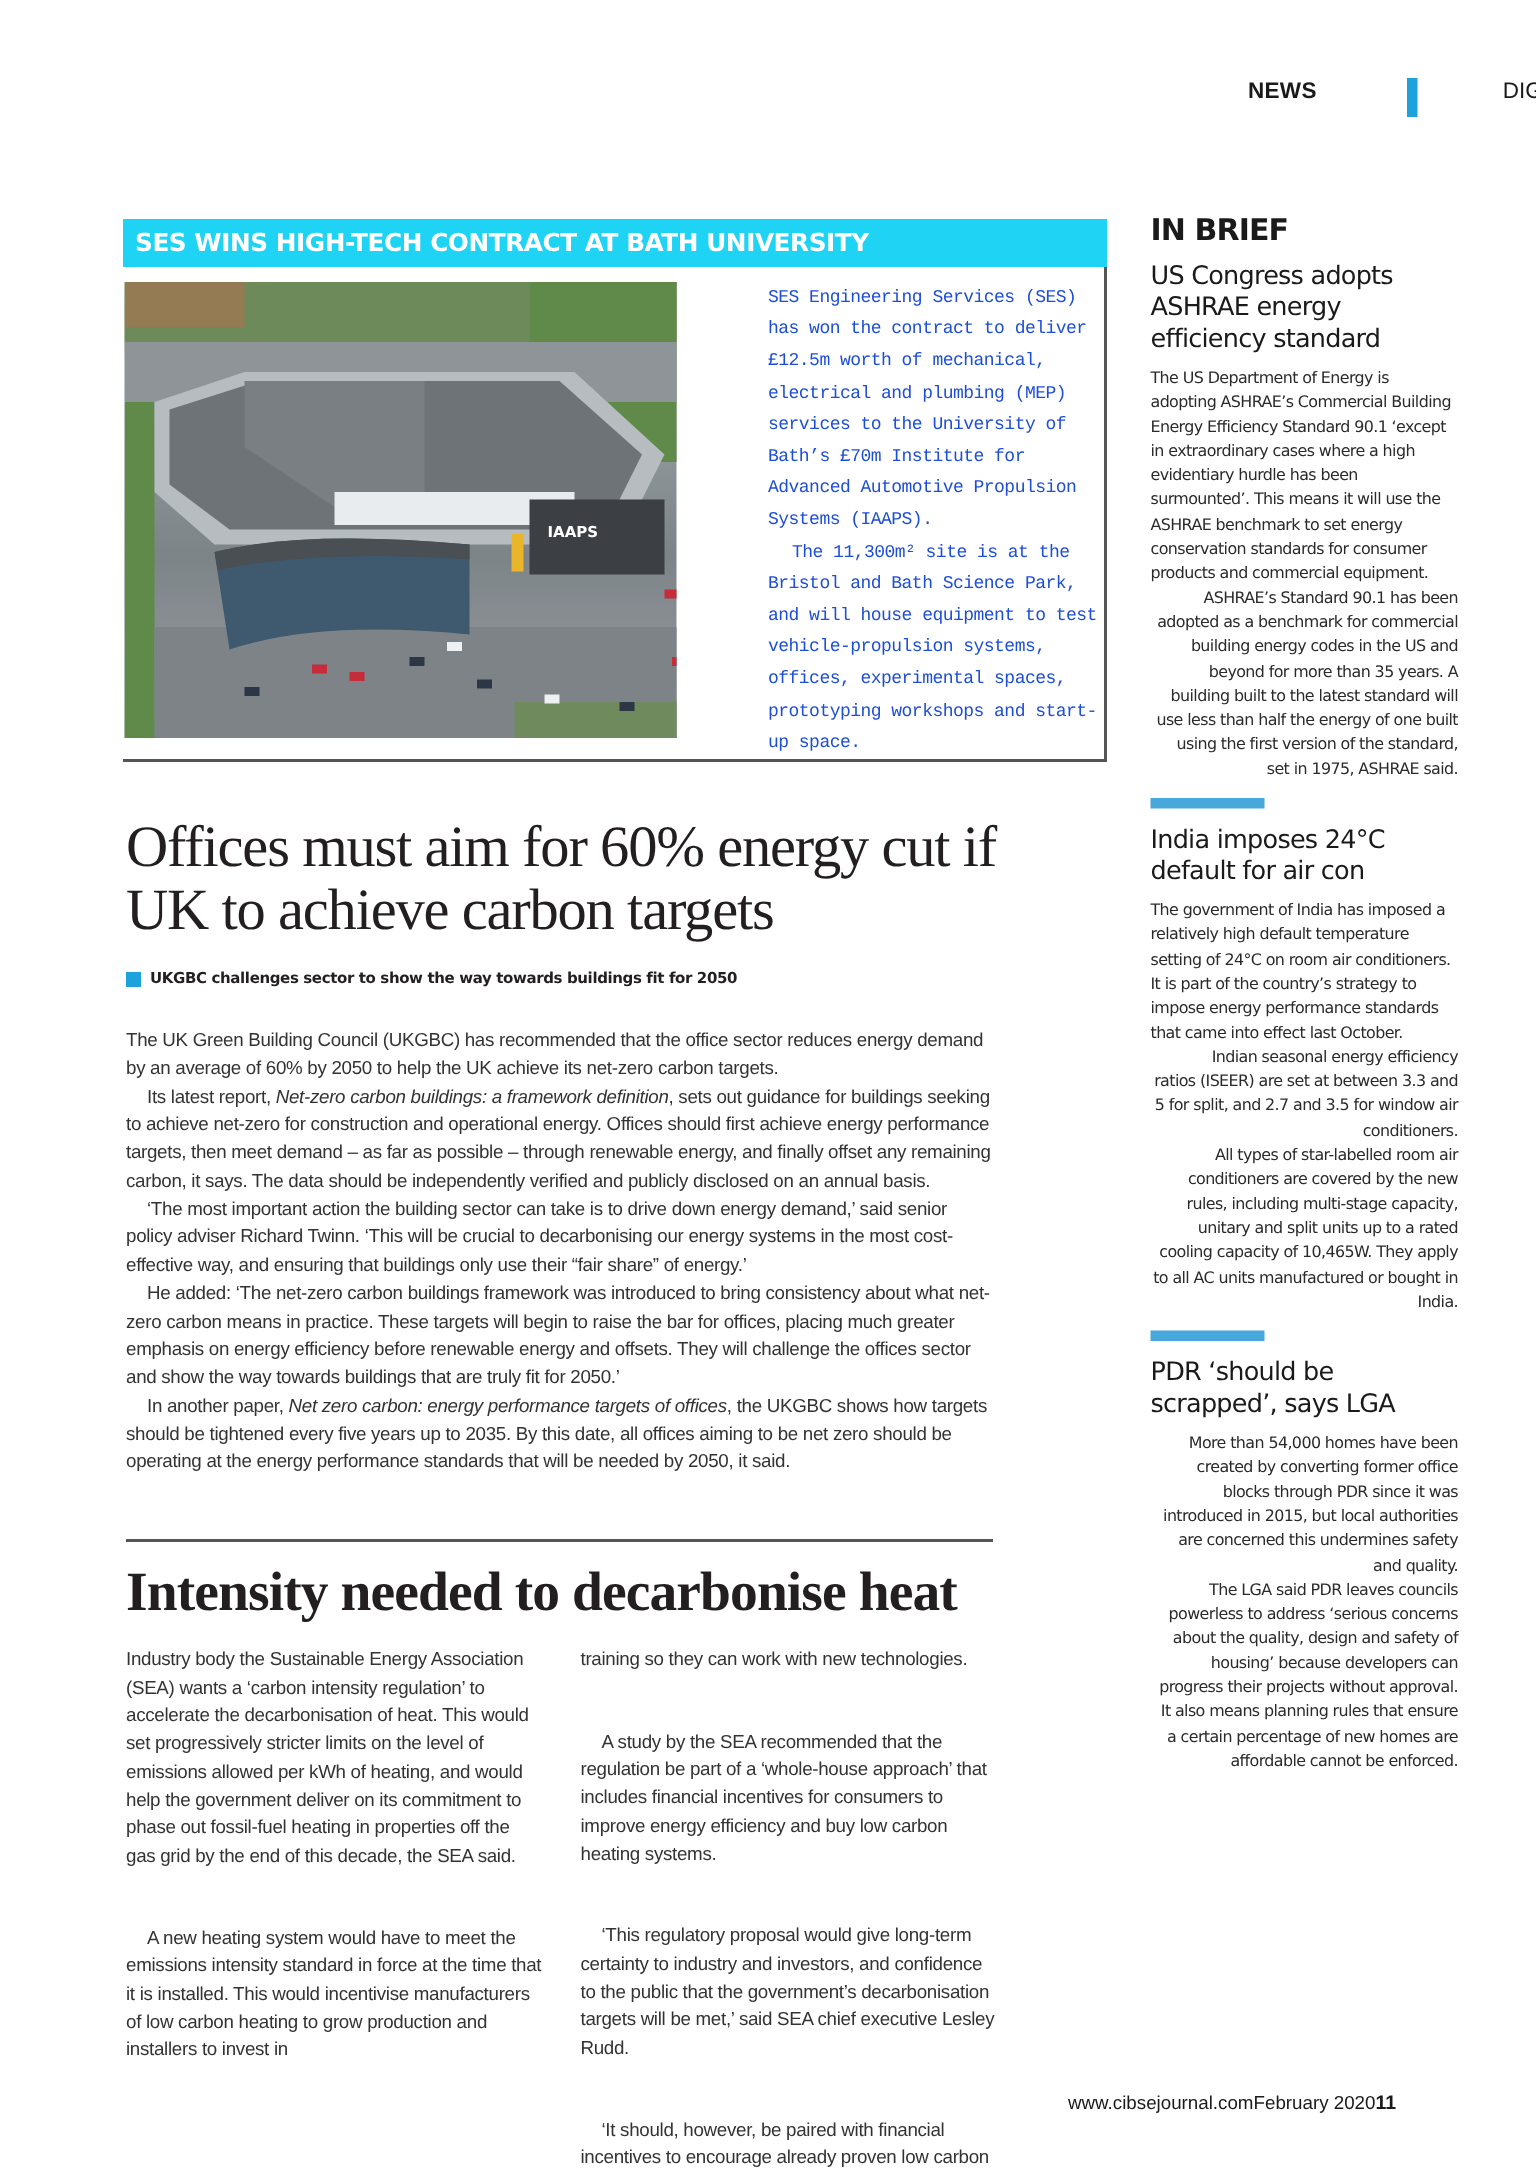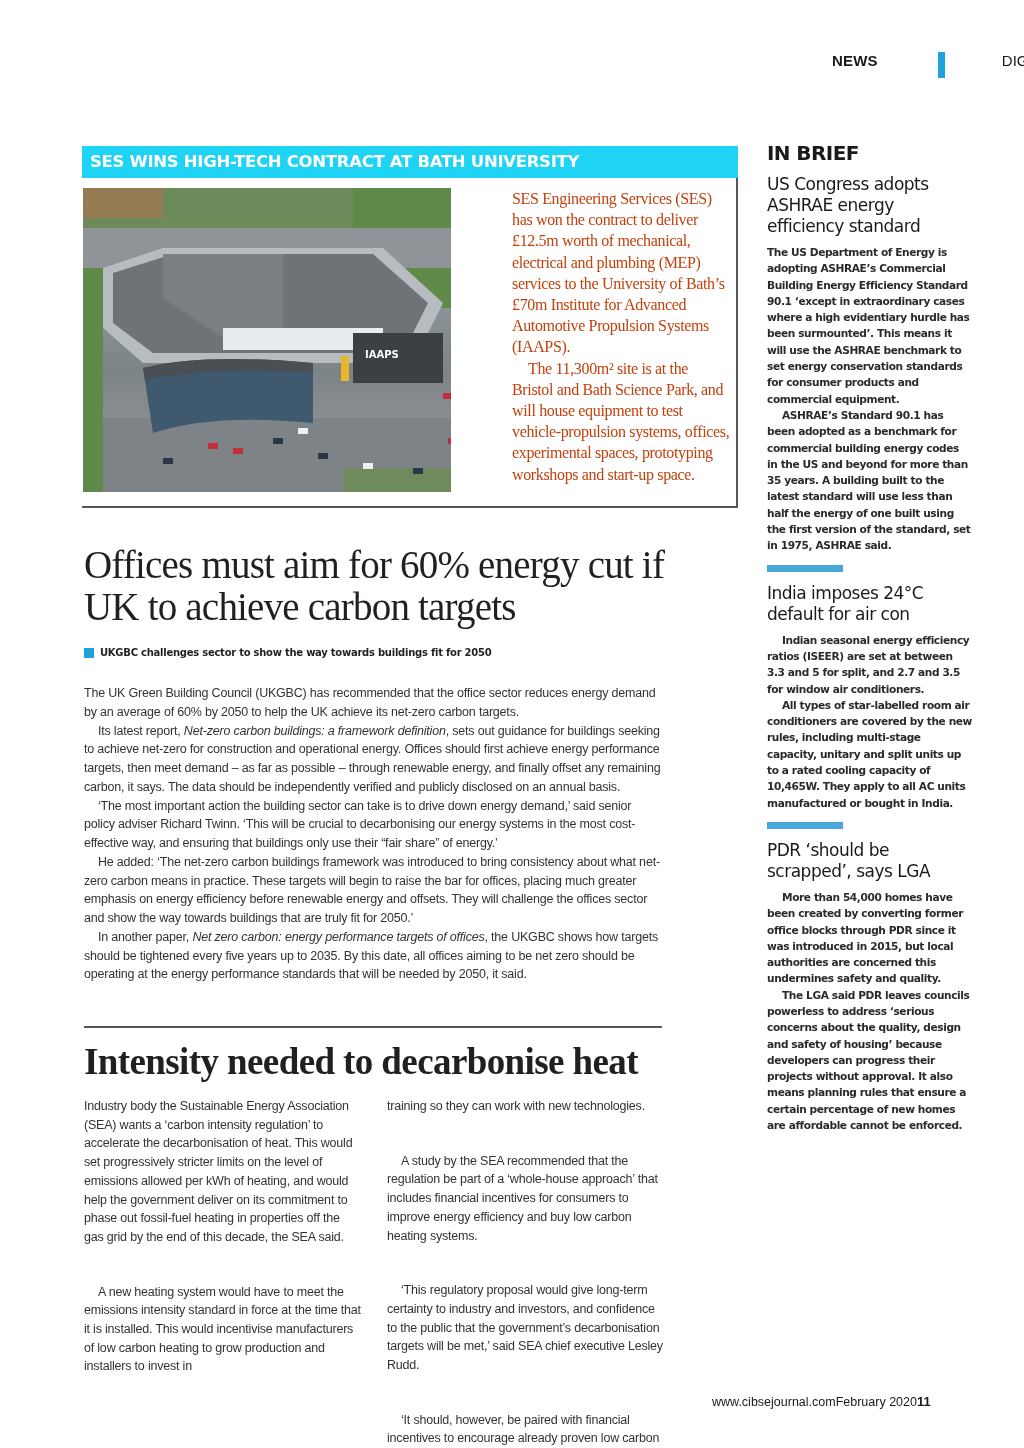--- a/index.html
+++ b/index.html
@@ -8,21 +8,21 @@
 
   .header { position: absolute; top: 52px; left: 832px; display: flex; height: 26px; gap: 48px; }
   .header .news { font-family: "Liberation Sans", sans-serif; font-weight: bold; font-size: 15px; color: #1a1a1a; letter-spacing: 0.2px; }
   .header .bar { display: inline-block; width: 7px; height: 26px; background: #1ea2dc; margin: 0 9px 0 12px; }
   .header .digest { font-family: "Liberation Sans", sans-serif; font-size: 15px; color: #1a1a1a; }
 
   
   .ses-box { position: absolute; left: 82px; top: 146px; width: 656px; height: 362px; border: 2px solid #555; border-left: none; border-top: none; }
   .ses-title { position: absolute; left: 82px; top: 146px; width: 656px; height: 32px; background: #1fd3f5; color: #ffffff; font-family: "DejaVu Sans", sans-serif; font-weight: bold; font-size: 16.5px; line-height: 32px; padding-left: 8px; letter-spacing: -0.3px; }
   .ses-image { position: absolute; left: 83px; top: 188px; width: 368px; height: 304px; overflow: hidden; background: linear-gradient(180deg, #8aa37a 0%, #6f8f5d 12%, #9aa3a6 18%, #7d8488 60%, #8b9095 80%, #6f8a5c 100%); }
-  .ses-text { position: absolute; left: 512px; top: 188px; width: 220px; font-family: Liberation Serif, serif; font-size: 16px; line-height: 21.2px; color: #c2410c; letter-spacing: -0.35px; }
+  .ses-text { position: absolute; left: 512px; top: 188px; width: 220px; font-family: Liberation Mono, monospace; font-size: 12px; line-height: 21.2px; color: #1d4ed8; letter-spacing: -0.35px; }
   .ses-text p { margin: 0; }
   .ses-text p.indent { text-indent: 16px; }
 
   
   .main-headline { position: absolute; left: 84px; top: 544px; width: 600px; font-family: "Liberation Serif", serif; font-weight: normal; font-size: 39px; line-height: 42px; color: #231f20; letter-spacing: -0.8px; }
   .standfirst { position: absolute; left: 84px; top: 647px; display: flex; align-items: center; font-family: "DejaVu Sans", sans-serif; font-weight: bold; font-size: 10px; color: #231f20; letter-spacing: -0.25px; }
   .standfirst .sq { display: inline-block; width: 10px; height: 10px; background: #1ea2dc; margin-right: 6px; }
   .main-body { position: absolute; left: 84px; top: 684px; width: 580px; font-family: "Liberation Sans", sans-serif; font-size: 12.5px; line-height: 18.75px; color: #333; letter-spacing: -0.2px; }
   .main-body p { margin: 0; }
   .main-body p.indent { text-indent: 14px; }
@@ -34,23 +34,23 @@
   .heat-col { position: absolute; top: 1097px; width: 278px; font-family: "Liberation Sans", sans-serif; font-size: 12.5px; line-height: 18.7px; color: #333; letter-spacing: -0.2px; }
   .heat-col p { margin: 0; }
   .heat-col p.indent { text-indent: 14px; margin-top: 36px; }
   .heat-col.left { left: 84px; }
   .heat-col.right { left: 387px; }
 
   
   .brief { position: absolute; left: 767px; top: 140px; width: 205px; }
   .brief-title { font-family: "DejaVu Sans", sans-serif; font-weight: bold; font-size: 20px; line-height: 26px; color: #1a1a1a; letter-spacing: -0.6px; }
   .brief-head { font-family: "DejaVu Sans", sans-serif; font-size: 17px; line-height: 21px; color: #1a1a1a; letter-spacing: -0.5px; margin-top: 8px; }
-  .brief-body { font-family: "DejaVu Sans", sans-serif; font-size: 10.6px; line-height: 16.3px; color: #2a2a2a; letter-spacing: -0.4px; margin-top: 7px; font-weight: bold; }
+  .brief-body { font-family: "DejaVu Sans", sans-serif; font-size: 10.6px; line-height: 16.3px; color: #2a2a2a; letter-spacing: -0.4px; margin-top: 7px; }
   .brief-body p { margin: 0; }
-  .brief-body p.indent { text-indent: 15px; }
+  .brief-body p.indent { text-indent: 15px; text-align: right; }
   .brief-rule { width: 76px; height: 7px; background: #48a8dc; margin-top: 11px; }
   .brief-rule + .brief-head { margin-top: 11px; }
 
   .footer { position: absolute; top: 1394px; left: 712px; font-family: "Liberation Sans", sans-serif; font-size: 12.5px; color: #1a1a1a; display: flex; gap: 0; align-items: baseline; }
   .footer .page { font-weight: bold; font-size: 13px; }
 </style>
 </head>
 <body>
 
 <div class="header">
@@ -136,20 +136,21 @@
 
   <div class="brief-head">US Congress adopts ASHRAE energy efficiency standard</div>
   <div class="brief-body">
     <p>The US Department of Energy is adopting ASHRAE’s Commercial Building Energy Efficiency Standard 90.1 ‘except in extraordinary cases where a high evidentiary hurdle has been surmounted’. This means it will use the ASHRAE benchmark to set energy conservation standards for consumer products and commercial equipment.</p>
     <p class="indent">ASHRAE’s Standard 90.1 has been adopted as a benchmark for commercial building energy codes in the US and beyond for more than 35 years. A building built to the latest standard will use less than half the energy of one built using the first version of the standard, set in 1975, ASHRAE said.</p>
   </div>
 
   <div class="brief-rule"></div>
   <div class="brief-head">India imposes 24°C default for air con</div>
   <div class="brief-body">
+    <p>The government of India has imposed a relatively high default temperature setting of 24°C on room air conditioners. It is part of the country’s strategy to impose energy performance standards that came into effect last October.</p>
     <p class="indent">Indian seasonal energy efficiency ratios (ISEER) are set at between 3.3 and 5 for split, and 2.7 and 3.5 for window air conditioners.</p>
     <p class="indent">All types of star-labelled room air conditioners are covered by the new rules, including multi-stage capacity, unitary and split units up to a rated cooling capacity of 10,465W. They apply to all AC units manufactured or bought in India.</p>
   </div>
 
   <div class="brief-rule"></div>
   <div class="brief-head">PDR ‘should be scrapped’, says LGA</div>
   <div class="brief-body">
     <p class="indent">More than 54,000 homes have been created by converting former office blocks through PDR since it was introduced in 2015, but local authorities are concerned this undermines safety and quality.</p>
     <p class="indent">The LGA said PDR leaves councils powerless to address ‘serious concerns about the quality, design and safety of housing’ because developers can progress their projects without approval. It also means planning rules that ensure a certain percentage of new homes are affordable cannot be enforced.</p>
   </div>

